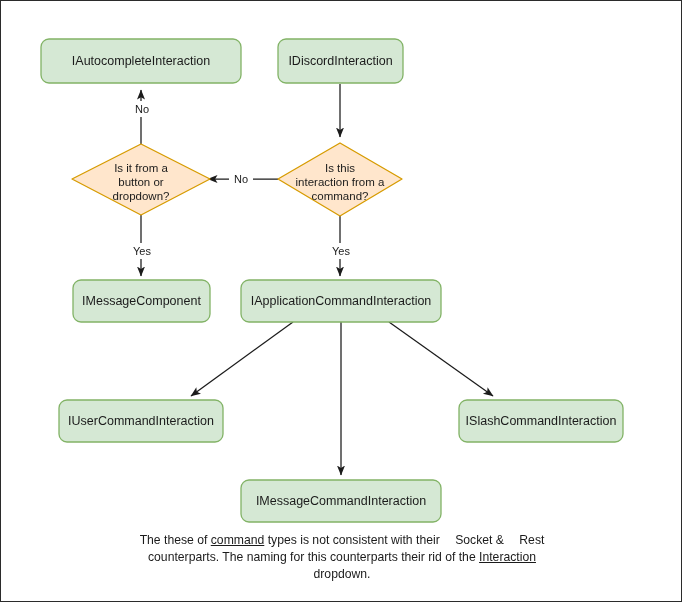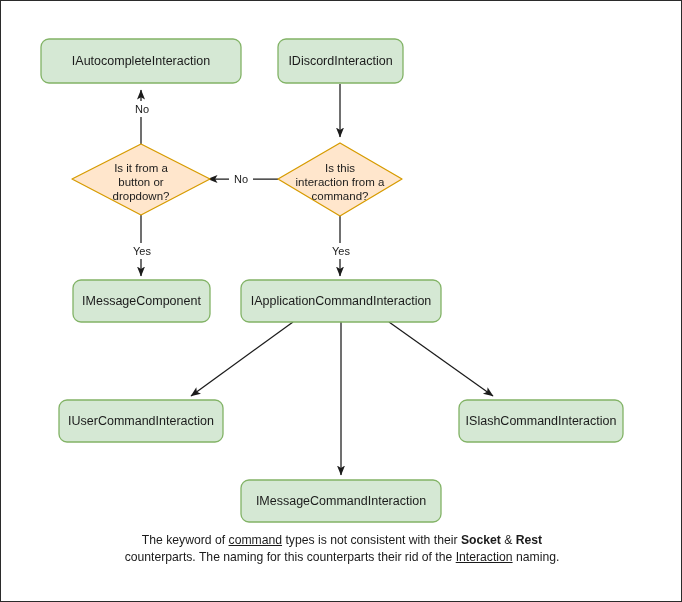--- a/index.html
+++ b/index.html
@@ -70,21 +70,21 @@
     position: absolute;
     left: 120px;
     top: 531px;
     width: 442px;
     text-align: center;
     font-family: "Liberation Sans", sans-serif;
     font-size: 12.2px;
     line-height: 17px;
     color: #1b1b1b;
   }
-  #caption b { font-weight: bold; }
+  #caption b { font-weight: normal; margin-left: 12px; }
   #caption u { text-decoration: underline; }
 </style>
 </head>
 <body>
 
 <div id="canvas-frame">
 
   <svg id="flowchart" viewBox="0 0 682 602">
     <defs>
       <marker id="arrowhead" markerWidth="9" markerHeight="9" refX="7.6" refY="3.2" orient="auto" markerUnits="strokeWidth">
@@ -197,18 +197,18 @@
     </g>
 
     
     <g>
       <rect class="node-box" x="240" y="479" width="200" height="42" rx="8" ry="8"></rect>
       <text class="node-label" x="340" y="501">IMessageCommandInteraction</text>
     </g>
   </svg>
 
   <div id="caption">
-    <span>The keyword of </span><u>command</u><span> types is not consistent with their</span>
+    <span>The these of </span><u>command</u><span> types is not consistent with their</span>
     <b>Socket</b><span> &amp; </span><b>Rest</b><span> counterparts. The naming for this</span>
-    <span>counterparts their rid of the </span><u>Interaction</u><span> naming.</span>
+    <span>counterparts their rid of the </span><u>Interaction</u><span> dropdown.</span>
   </div>
 
 </div>
 
 </body></html>

